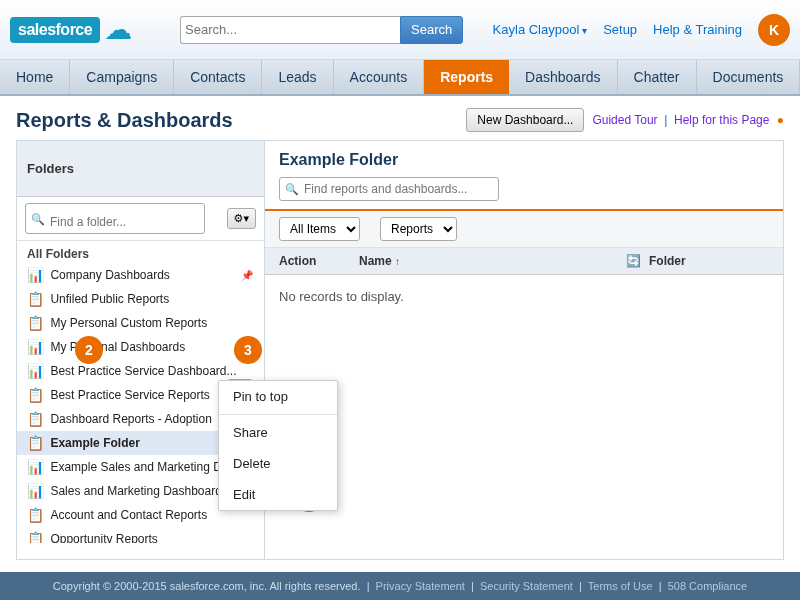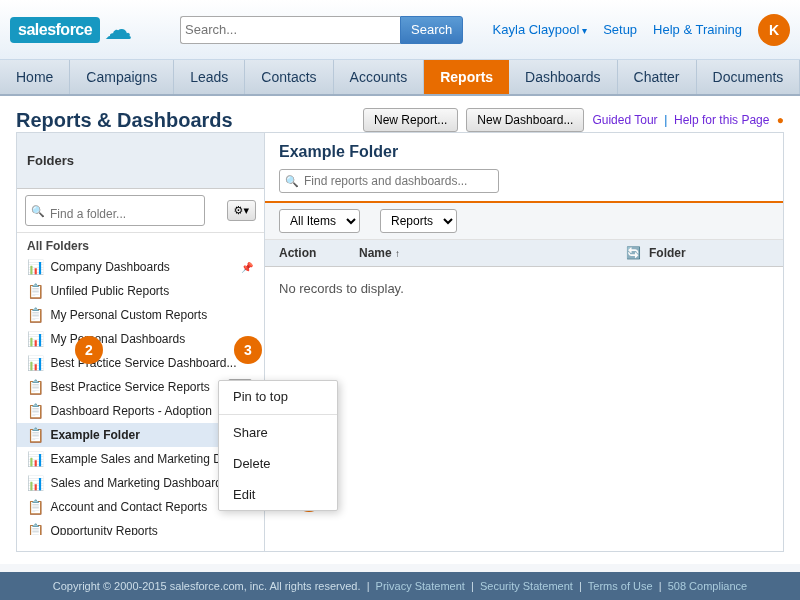--- a/index.html
+++ b/index.html
@@ -109,21 +109,21 @@
     #page-content {
       background: white;
       padding: 12px 16px;
     }
 
     
     #page-header {
       display: flex;
       align-items: center;
       justify-content: space-between;
-      margin-bottom: 0;
+      margin-bottom: 8px;
     }
     #page-title {
       font-size: 20px;
       font-weight: bold;
       color: #1a3a5c;
     }
     #page-header-actions {
       display: flex;
       align-items: center;
       gap: 8px;
@@ -398,35 +398,34 @@
     <a class="user-name">Kayla Claypool</a>
     <a class="header-link">Setup</a>
     <a class="header-link">Help &amp; Training</a>
     <div class="avatar-circle">K</div>
   </div>
 </div>
 
 <div id="nav">
   <a class="nav-item">Home</a>
   <a class="nav-item">Campaigns</a>
+  <a class="nav-item">Contacts</a>
   <a class="nav-item">Leads</a>
-  <a class="nav-item">Contacts</a>
   <a class="nav-item">Accounts</a>
   <a class="nav-item active">Reports</a>
   <a class="nav-item">Dashboards</a>
   <a class="nav-item">Chatter</a>
   <a class="nav-item">Documents</a>
 
 </div>
 
 <div id="page-content">
   <div id="page-header">
     <div id="page-title">Reports &amp; Dashboards</div>
     <div id="page-header-actions">
-      <button class="action-btn">New Report...</button>
       <button class="action-btn">New Dashboard...</button>
       <div id="guided-tour-area">
         <a>Guided Tour</a>
         &nbsp;|&nbsp;
         <a>Help for this Page</a>
         <span style="color:#e86c00; margin-left:4px;">●</span>
       </div>
     </div>
   </div>
 

